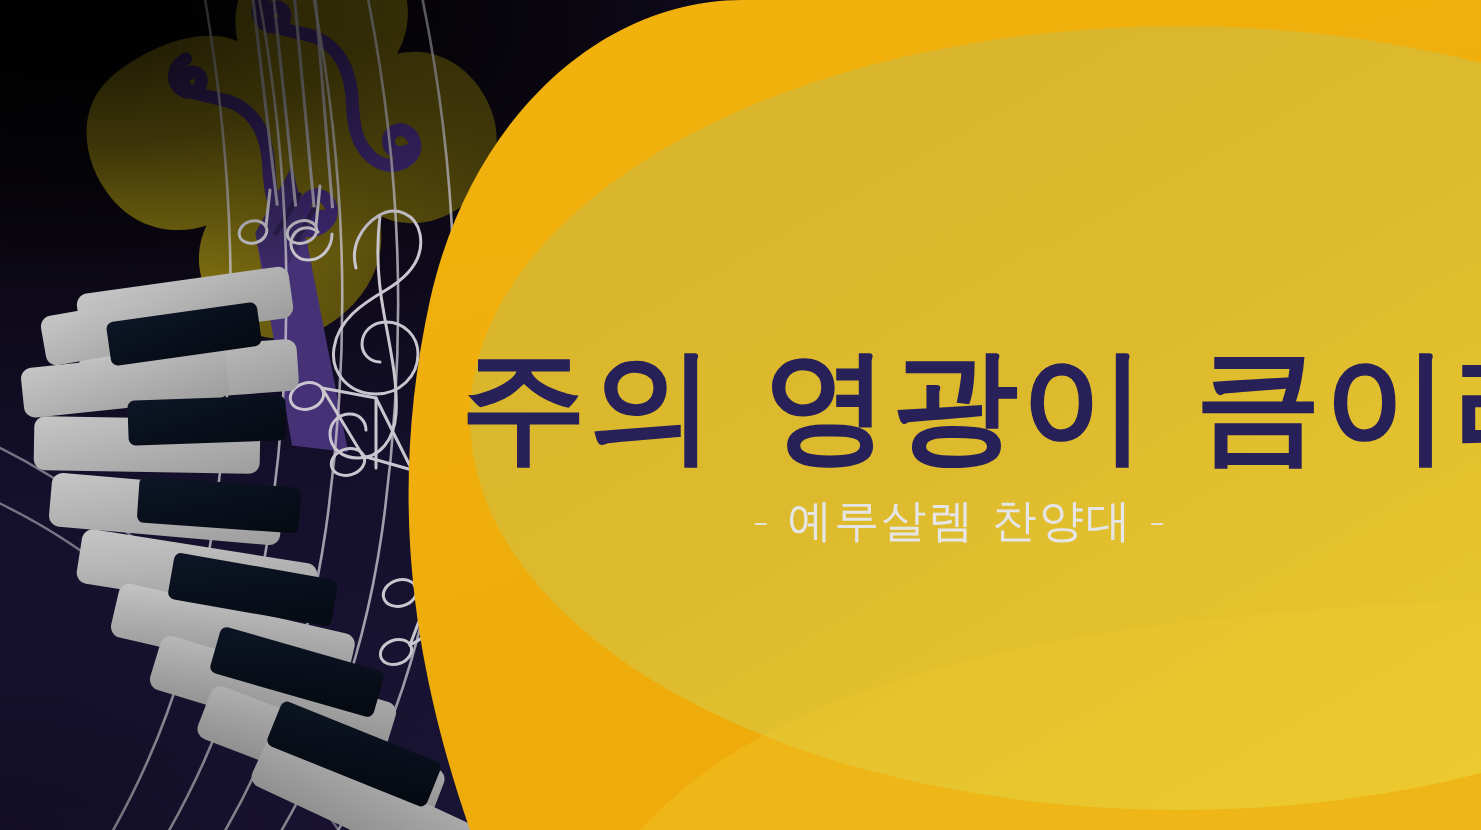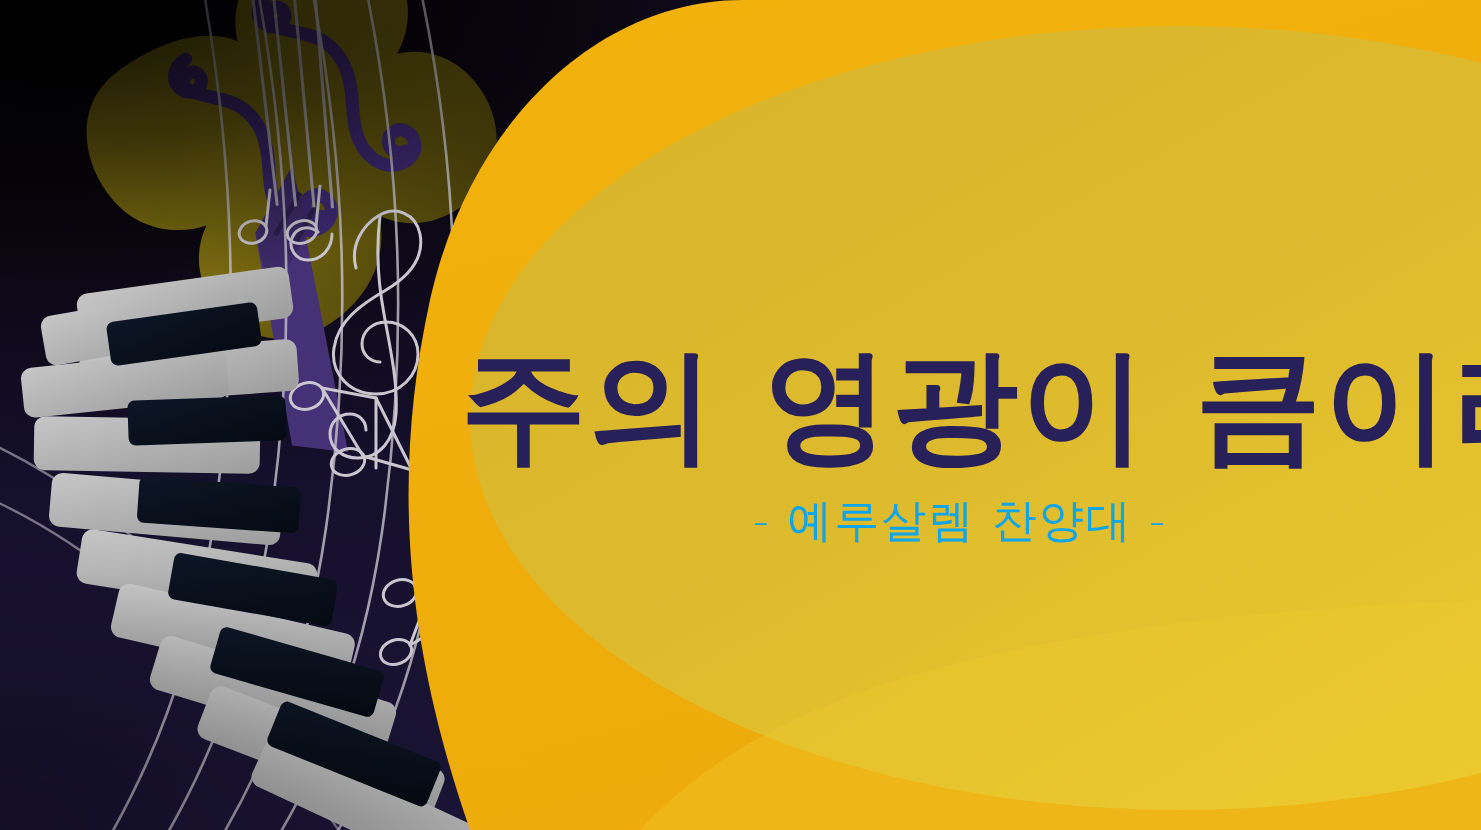--- a/index.html
+++ b/index.html
@@ -64,21 +64,21 @@
     color: #272059;
     margin: 0;
     white-space: nowrap;
     transform: scaleX(1.02);
   }
   .subtitle {
     margin: 20px 0 0 0;
     font-size: 45px;
     font-weight: 300;
     letter-spacing: 2px;
-    color: #0ea5e9;
+    color: #e5e5e5;
     white-space: nowrap;
   }
 </style>
 </head>
 <body>
 
 <div id="slide">
 
   <div class="dark-base"></div>
 

